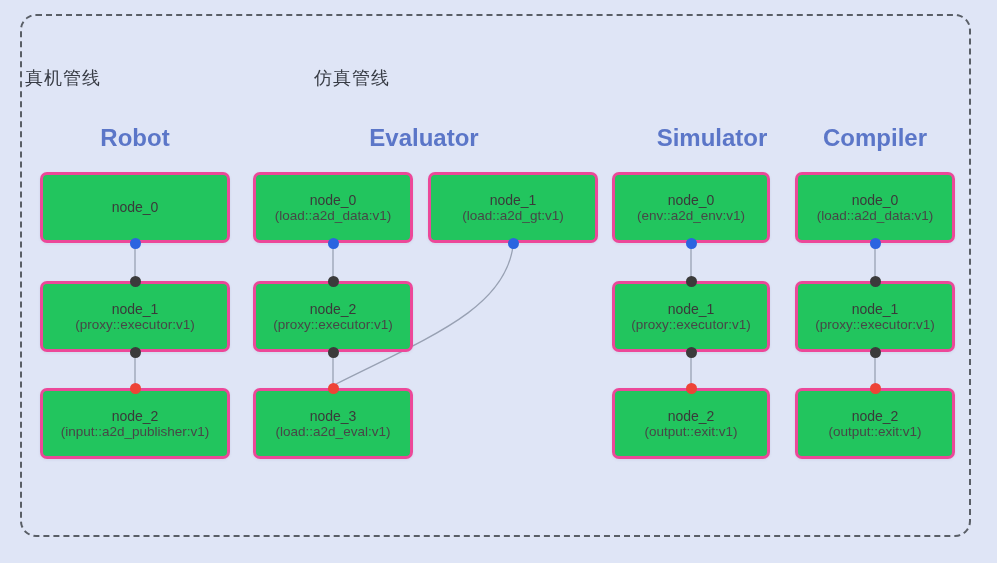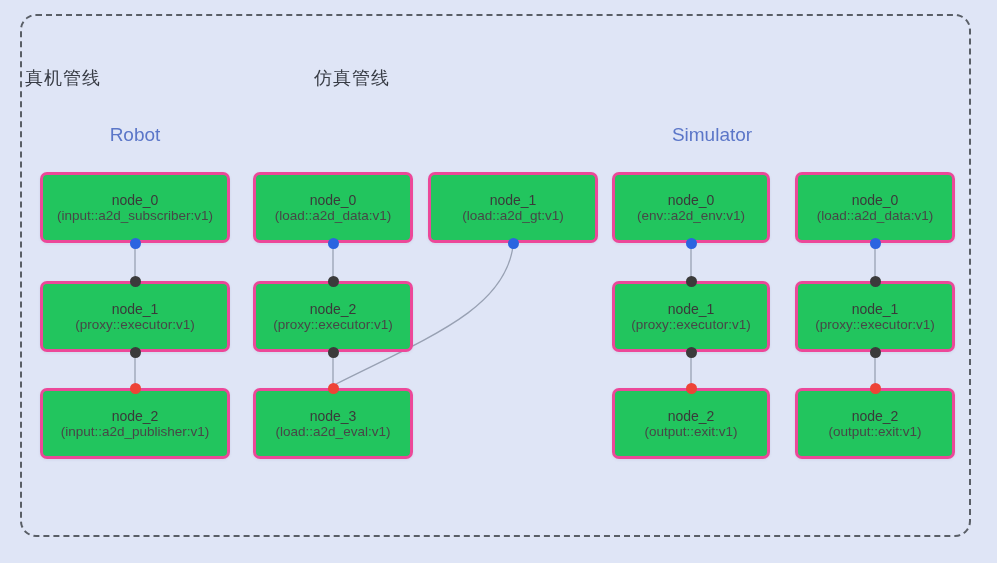--- a/index.html
+++ b/index.html
@@ -23,21 +23,21 @@
     position:absolute;left:20px;top:14px;width:951px;height:523px;
     border:2px dashed #595e66;border-radius:16px;
   }
   .pipe-title{
     position:absolute;width:220px;text-align:left;
     font-size:18px;font-weight:400;color:var(--title);
     letter-spacing:1px;
   }
   .pipe-subtitle{
     position:absolute;width:220px;text-align:center;
-    font-size:19px;font-weight:400;color:var(--subtitle);
+    font-size:24px;font-weight:700;color:var(--subtitle);
   }
   .edges{position:absolute;left:0;top:0;width:997px;height:563px;z-index:1;}
   .node-box{
     position:absolute;height:71px;z-index:2;
     background:#22c55e;border:3px solid #ec4899;border-radius:7px;
     box-shadow:0 1px 3px rgba(60,70,110,0.08);
     display:flex;flex-direction:column;align-items:center;justify-content:center;
   }
   .node-name{font-size:14px;color:var(--node-text);line-height:1.15;}
   .node-type{font-size:13.5px;color:#474747;line-height:1.15;}
@@ -69,27 +69,28 @@
 
       <line x1="875" y1="243" x2="875" y2="281"></line>
       <line x1="875" y1="352" x2="875" y2="388"></line>
     </g>
   </svg>
 
   <div class="pipe-title" style="left:25px;top:66px">真机管线</div>
   <div class="pipe-subtitle" style="left:25px;top:124px">Robot</div>
 
   <div class="pipe-title" style="left:314px;top:66px">仿真管线</div>
+  <div class="pipe-subtitle" style="left:314px;top:124px">Evaluator</div>
 
   <div class="pipe-subtitle" style="left:602px;top:124px">Simulator</div>
 
+  <div class="pipe-subtitle" style="left:765px;top:124px">Compiler</div>
 
   <div class="node-box" style="left:40px;top:172px;width:190px">
     <div class="node-name">node_0</div>
-    <div class="node-type">(input::a2d_subscriber:v1)</div>
   </div>
   <div class="node-box" style="left:40px;top:281px;width:190px">
     <div class="node-name">node_1</div>
     <div class="node-type">(proxy::executor:v1)</div>
   </div>
   <div class="node-box" style="left:40px;top:388px;width:190px">
     <div class="node-name">node_2</div>
     <div class="node-type">(input::a2d_publisher:v1)</div>
   </div>
 

